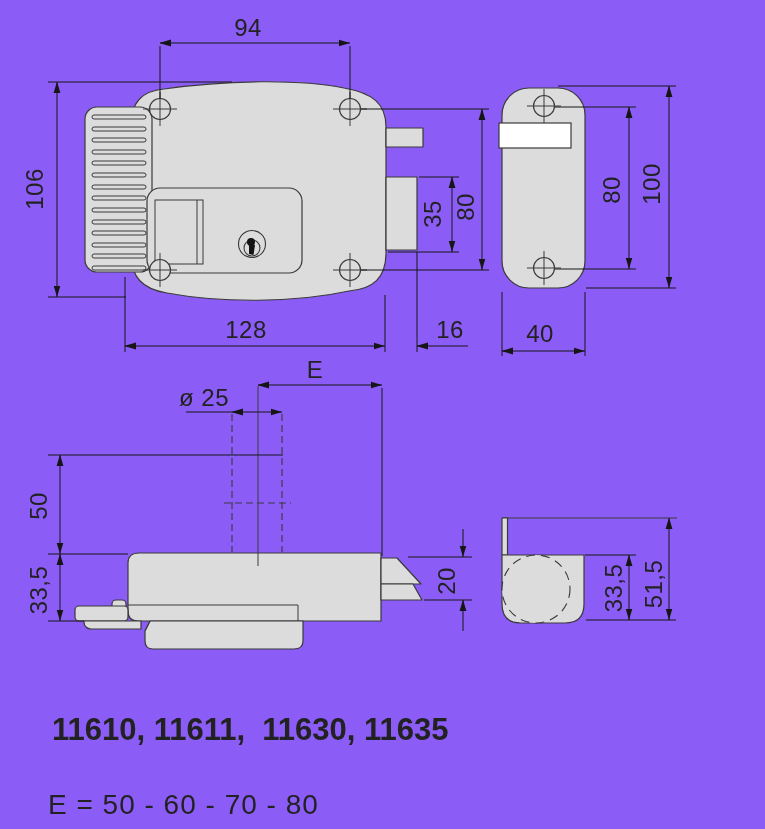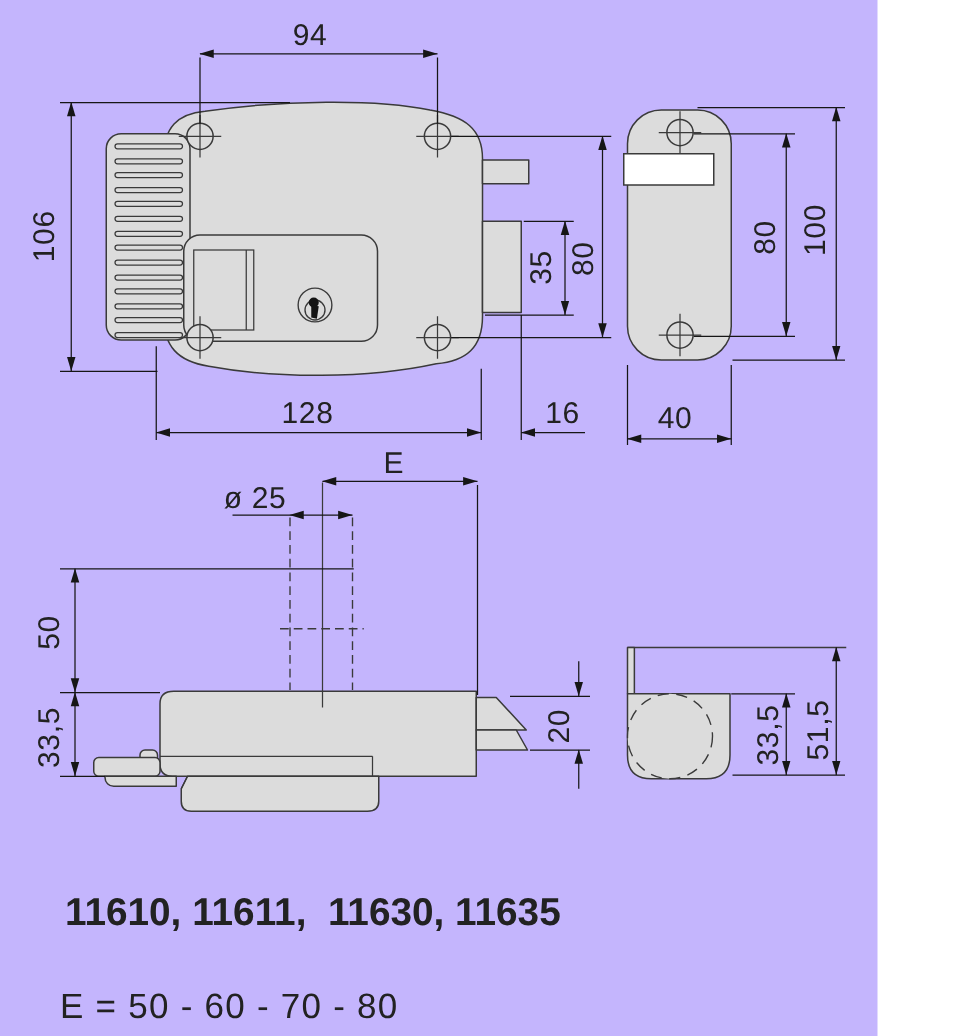--- a/index.html
+++ b/index.html
@@ -1,16 +1,16 @@
 <!DOCTYPE html>
 <html><head>
 <meta charset="utf-8">
 <style>
   html,body{margin:0;padding:0;background:#fff;}
-  .page{position:relative;width:702px;height:829px;background:#c4b5fd;overflow:hidden;}
+  .page{position:relative;width:765px;height:829px;background:#8b5cf6;overflow:hidden;}
   svg{display:block}
   .s{fill:#dcdcdc;stroke:#3a3a3a;stroke-width:1.2;stroke-linejoin:round;}
   .w{fill:#ffffff;stroke:#3a3a3a;stroke-width:1.2;}
   .ln{fill:none;stroke:#3a3a3a;stroke-width:1.1;}
   .thin{fill:none;stroke:#3a3a3a;stroke-width:1;}
   .dim,.ext{fill:none;stroke:#161616;stroke-width:1;}
   .dsh{stroke-dasharray:7 4;}
   .dshc{fill:none;stroke:#3a3a3a;stroke-width:1.1;stroke-dasharray:9 6;}
   text{font-family:"Liberation Sans",sans-serif;font-size:24px;fill:#222;letter-spacing:.5px;}
   .c{text-anchor:middle;}

